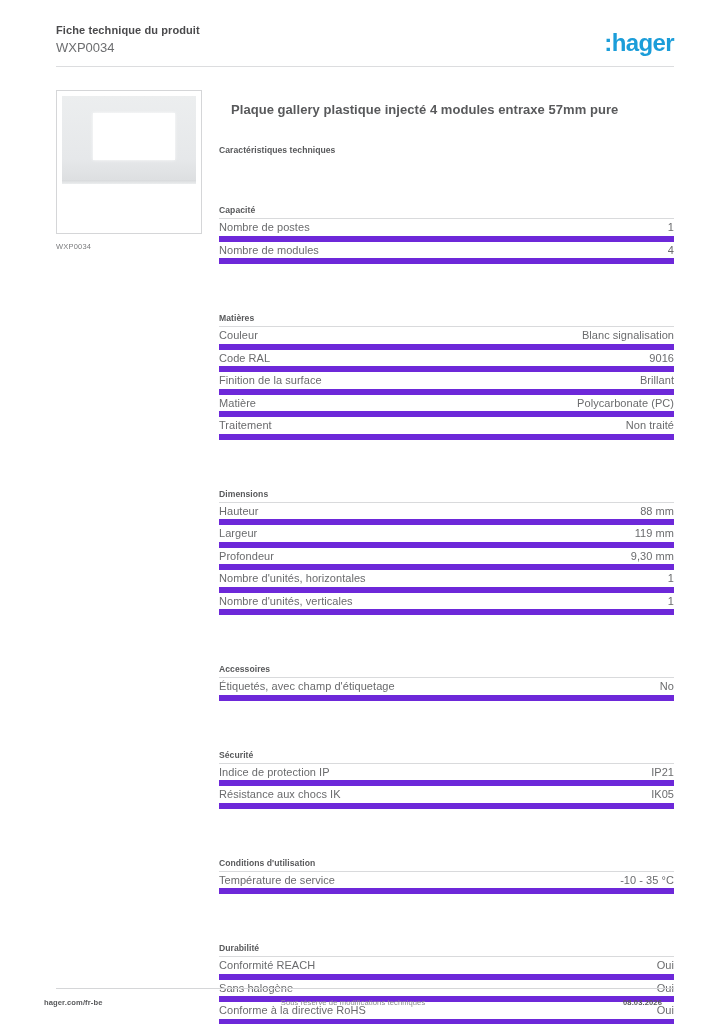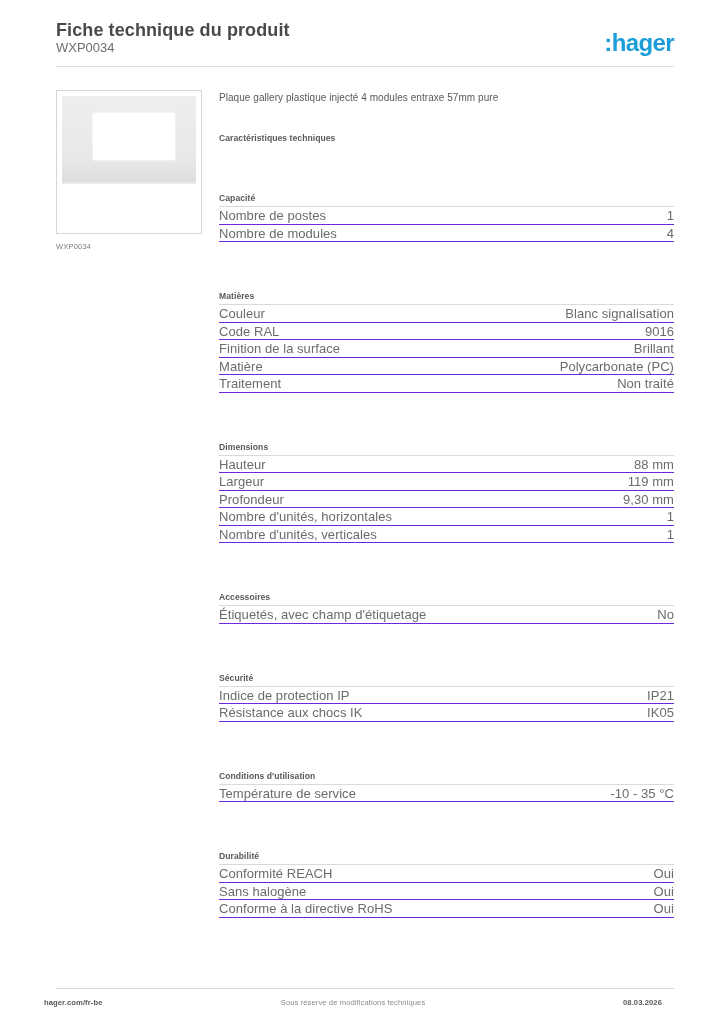--- a/index.html
+++ b/index.html
@@ -31,21 +31,21 @@
     top: 22px;
     width: 618px;
     height: 42px;
   }
   .header-titles {
     position: absolute;
     left: 0;
     top: 0;
   }
   .doc-title {
-    font-size: 18px;
+    font-size: 11px;
     font-weight: bold;
     color: #4a4a4c;
     letter-spacing: 0.1px;
     line-height: 17px;
     margin: 0;
     white-space: nowrap;
   }
   .doc-subtitle {
     font-size: 13px;
     font-weight: normal;
@@ -125,26 +125,26 @@
   }
 
   
   .spec-column {
     position: absolute;
     left: 219px;
     top: 92px;
     width: 455px;
   }
   .product-name {
-    font-size: 10px;
-    font-weight: normal;
+    font-size: 13px;
+    font-weight: bold;
     color: #58595b;
     line-height: 12px;
     letter-spacing: 0.05px;
-    margin: 0;
+    margin: 12px;
   }
   .specs-heading {
     font-size: 8.6px;
     font-weight: bold;
     color: #58595b;
     line-height: 12px;
     letter-spacing: 0.05px;
     margin: 28px 0 0 0;
   }
 
@@ -164,25 +164,25 @@
     border-bottom: 1px solid #d9dadc;
     margin-top: 48px;
   }
   .spec-table {
     width: 100%;
     border-collapse: collapse;
     table-layout: fixed;
   }
   .spec-row > .spec-label,
   .spec-row > .spec-value {
-    font-size: 13px;
+    font-size: 11px;
     line-height: 11px;
     color: #6a6b6d;
     padding: 3px 0 2.5px 0;
-    border-bottom: 1px solid #6d28d9;
+    border-bottom: 6px solid #6d28d9;
     letter-spacing: 0.05px;
     vertical-align: bottom;
   }
   .spec-label {
     text-align: left;
     width: 64%;
     white-space: nowrap;
     overflow: hidden;
   }
   .spec-value {

